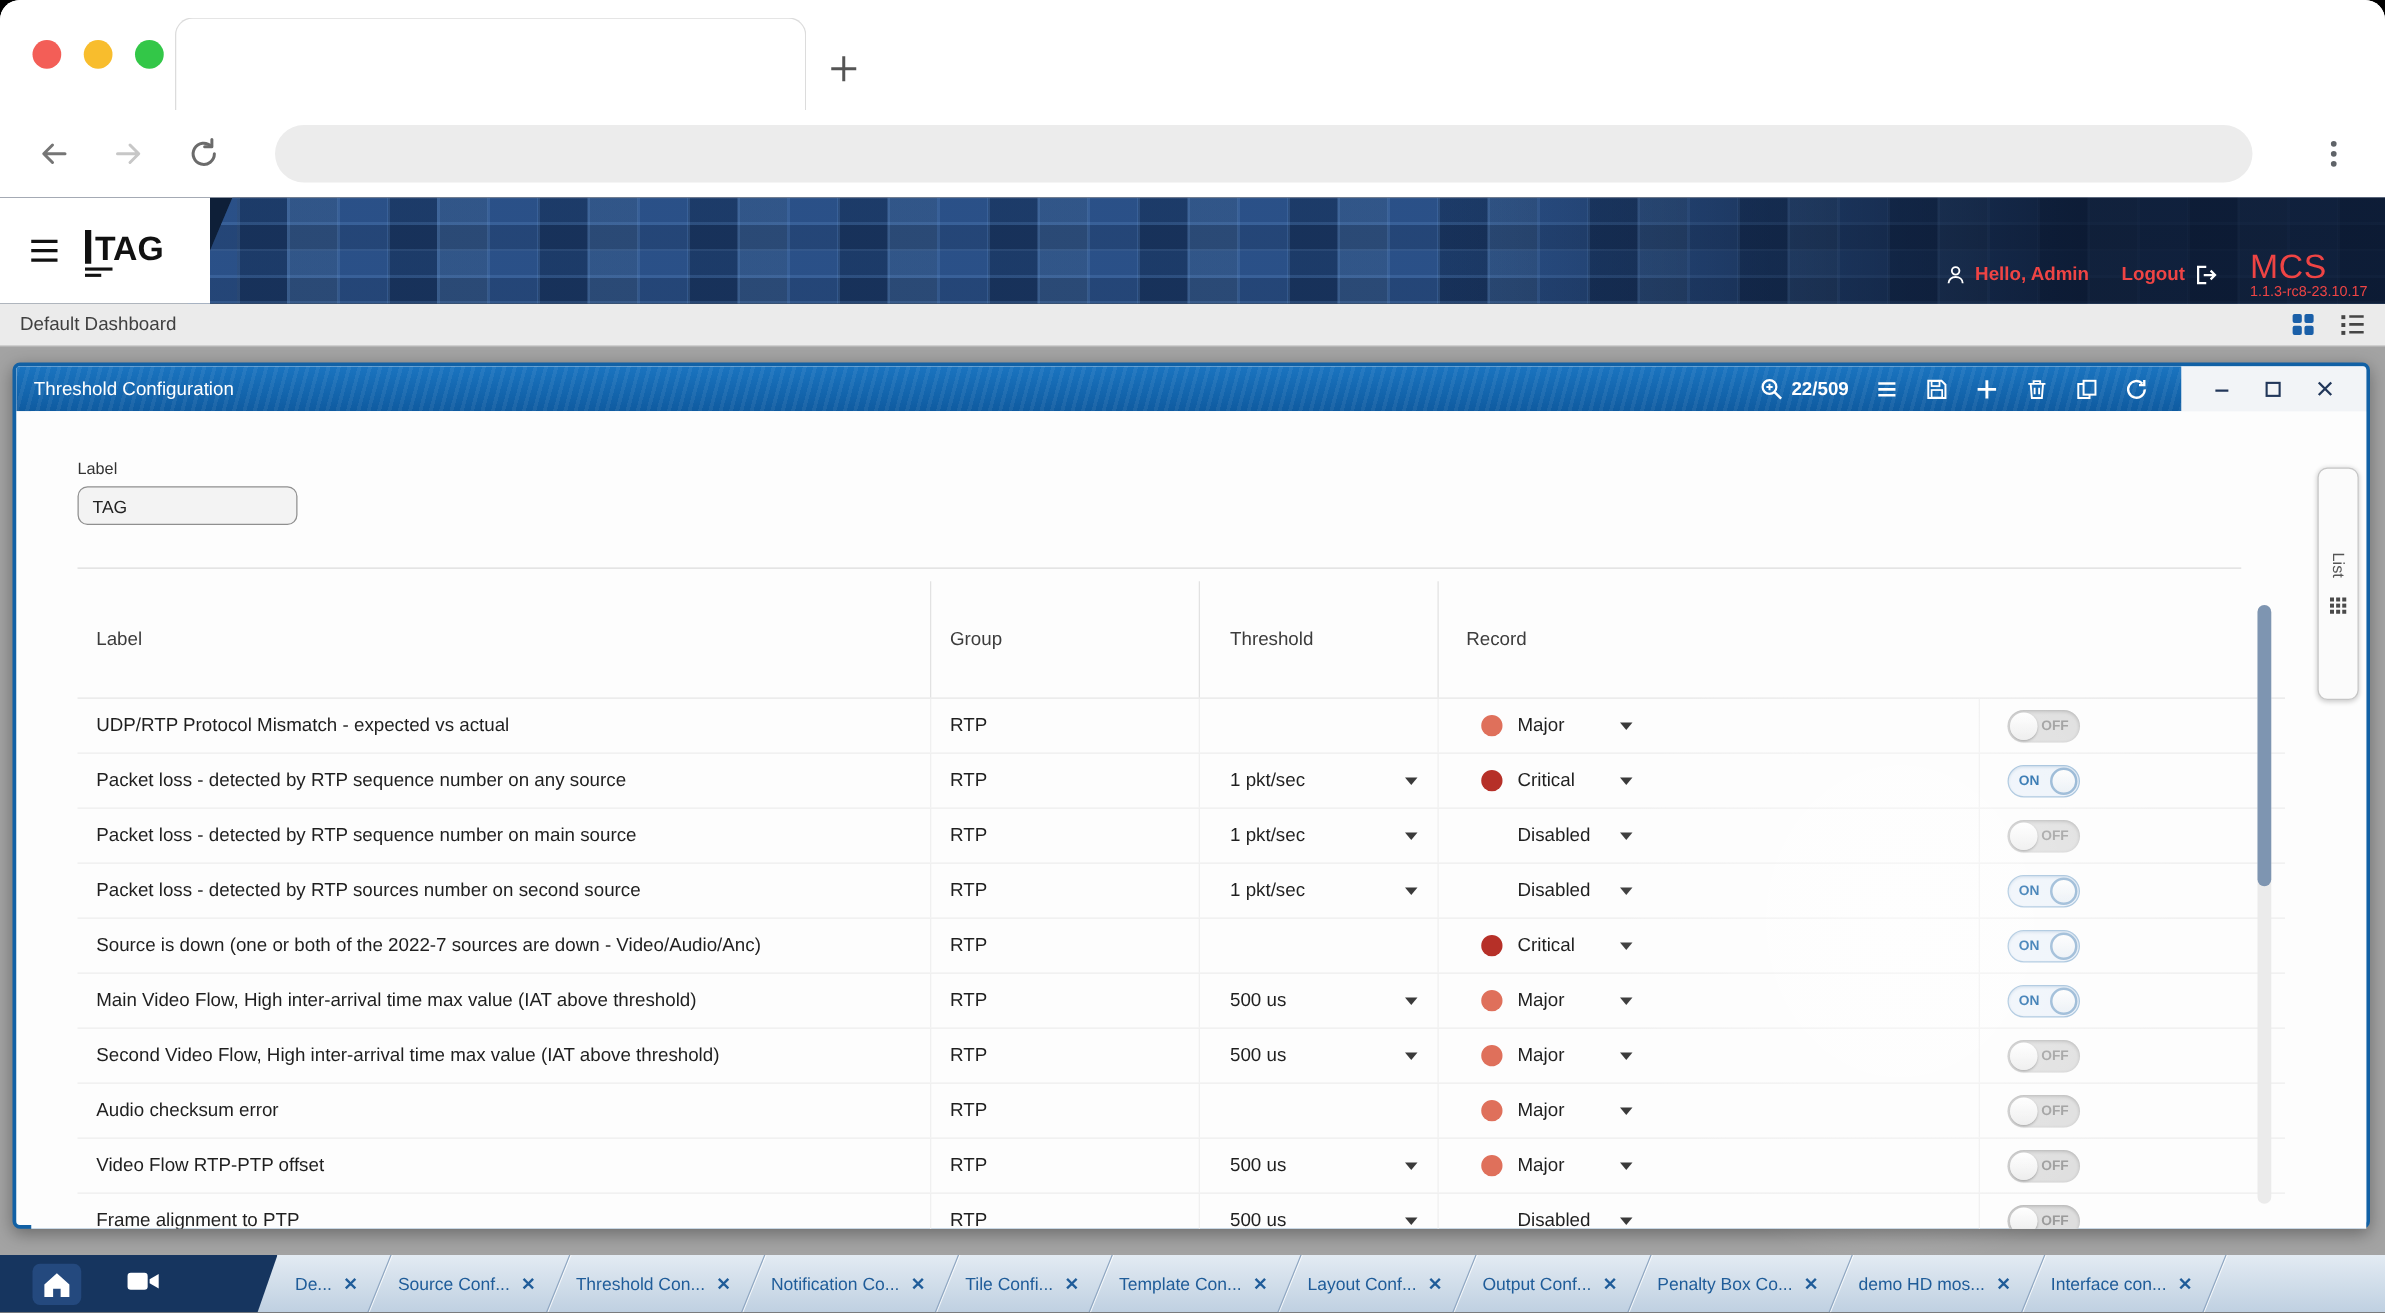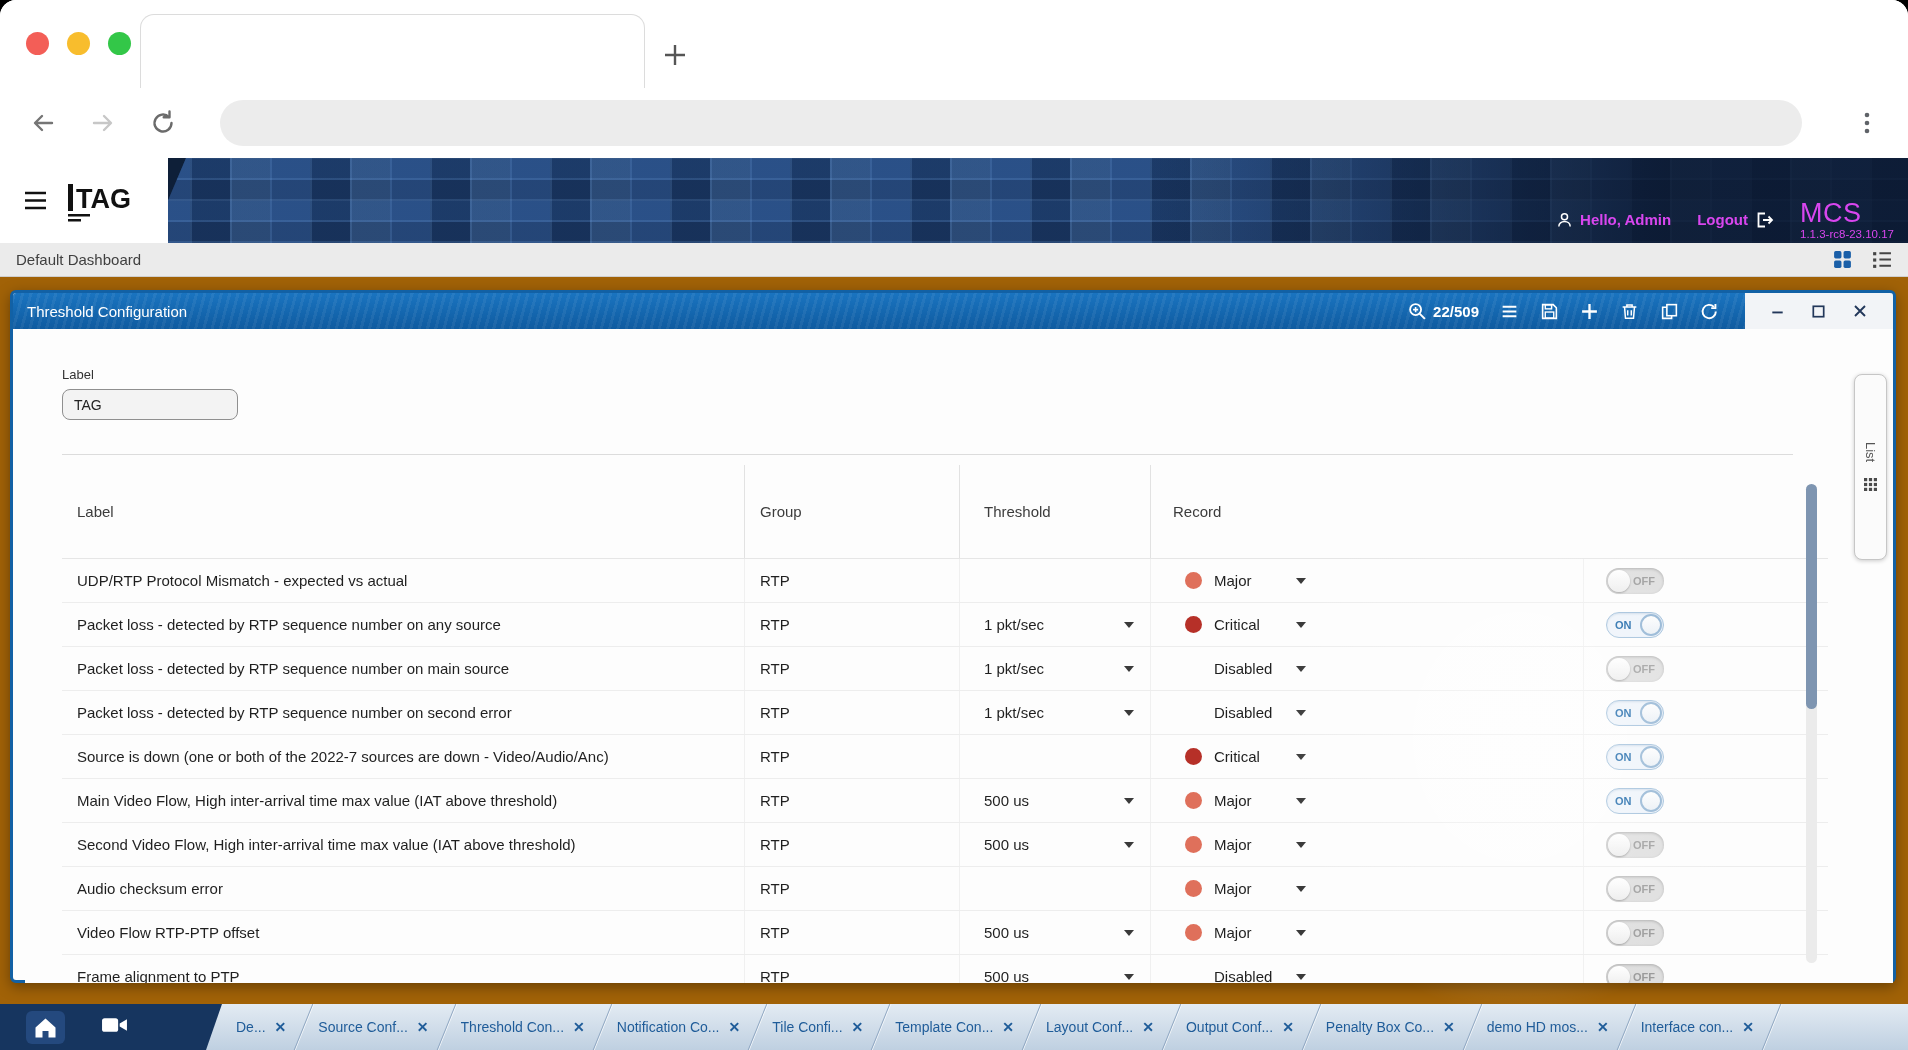--- a/index.html
+++ b/index.html
@@ -25,34 +25,34 @@
     background:
       repeating-linear-gradient(90deg, rgba(120,170,230,.18) 0 2px, transparent 2px 40px),
       repeating-linear-gradient(0deg, rgba(120,170,230,.18) 0 2px, transparent 2px 21px),
       repeating-linear-gradient(90deg, rgba(60,110,180,.38) 0 40px, rgba(25,55,100,.45) 40px 80px, rgba(90,140,200,.30) 80px 120px),
       repeating-linear-gradient(0deg, rgba(20,40,75,.5) 0 21px, rgba(45,85,145,.35) 21px 42px),
       #183259;
     clip-path: polygon(36px 0, 100% 0, 100% 100%, 0 100%);
   }
   .mosaic-shade { position:absolute; right:0; top:0; bottom:0; width:760px; z-index:2;
     background:linear-gradient(90deg, transparent, rgba(10,22,44,.82) 68%); }
-  .header-right { position:absolute; right:0; top:0; bottom:0; display:flex; align-items:center; gap:26px; padding-right:14px; color:#d946ef; z-index:4;margin-top:38px; }
+  .header-right { position:absolute; right:0; top:0; bottom:0; display:flex; align-items:center; gap:26px; padding-right:14px; color:#ef4444; z-index:4;margin-top:38px; }
   .hr-user { display:flex; align-items:center; gap:7px; font-size:15px; font-weight:bold; }
   .hr-logout { display:flex; align-items:center; gap:6px; font-size:15px; font-weight:bold; cursor:pointer; }
   .product { text-align:left; line-height:1.05; }
   .product-name { font-size:27px; font-weight:normal; letter-spacing:.5px; }
   .product-version { font-size:11.5px; }
   .logo { display:flex; align-items:center; }
 
   
   .dashboard-bar { height:34px; background:#ebebeb; border-bottom:1px solid #cfcfcf; display:flex; align-items:center; padding:0 16px; font-size:15px; color:#404040; }
   .db-icons { margin-left:auto; display:flex; align-items:center; gap:18px; }
 
   
-  .desktop { position:relative; height:727px; background:#a16207;padding-left:41px; }
+  .desktop { position:relative; height:727px; background:#a3a3a3;padding-left:41px; }
   .glow { position:absolute; left:1280px; top:180px; width:480px; height:560px; border-radius:50%;
     background:radial-gradient(closest-side, rgba(255,255,255,.45), transparent); pointer-events:none; z-index:6; }
 
   
   .window { position:absolute; left:10px; top:13px; width:1886px; height:693px; background:#fdfdfd; border:3px solid #1261a5; border-radius:6px; box-shadow:0 4px 14px rgba(0,0,0,.35); }
   .titlebar { height:36px; display:flex; align-items:center; padding-left:14px; border-radius:3px 3px 0 0;
     background:
       repeating-linear-gradient(105deg, rgba(255,255,255,.06) 0 3px, transparent 3px 8px),
       linear-gradient(#1a74c0, #0f5ba0); }
   .win-title { color:#fff; font-size:15px; }
@@ -348,21 +348,21 @@
     </div>
     <div class="c record">
       <div class="toggle off">
         <span class="tg-label">OFF</span>
         <span class="knob"></span>
       </div>
     </div>
   </div>
 
   <div class="trow">
-    <div class="c label">Packet loss - detected by RTP sequence number on second error</div>
+    <div class="c label">Packet loss - detected by RTP sources number on second source</div>
     <div class="c group">RTP</div>
     <div class="c threshold">
       <span class="th-val">1 pkt/sec</span>
       <span class="caret"></span>
     </div>
     <div class="c severity">
       <span class="dot" style="visibility: hidden;"></span>
       <span class="sev-text">Disabled</span>
       <span class="caret"></span>
     </div>

